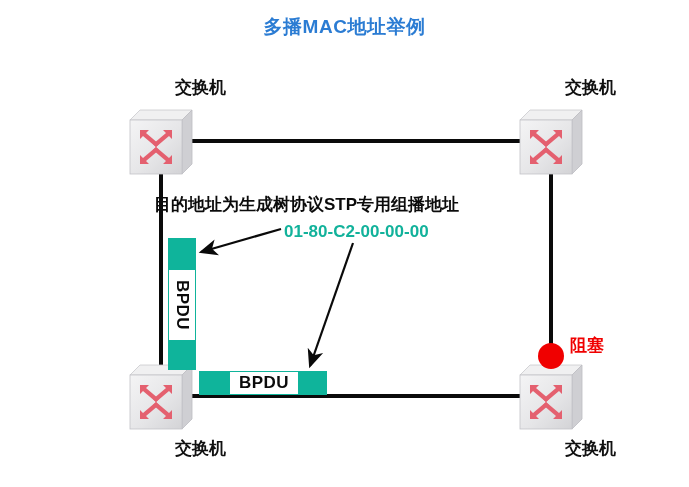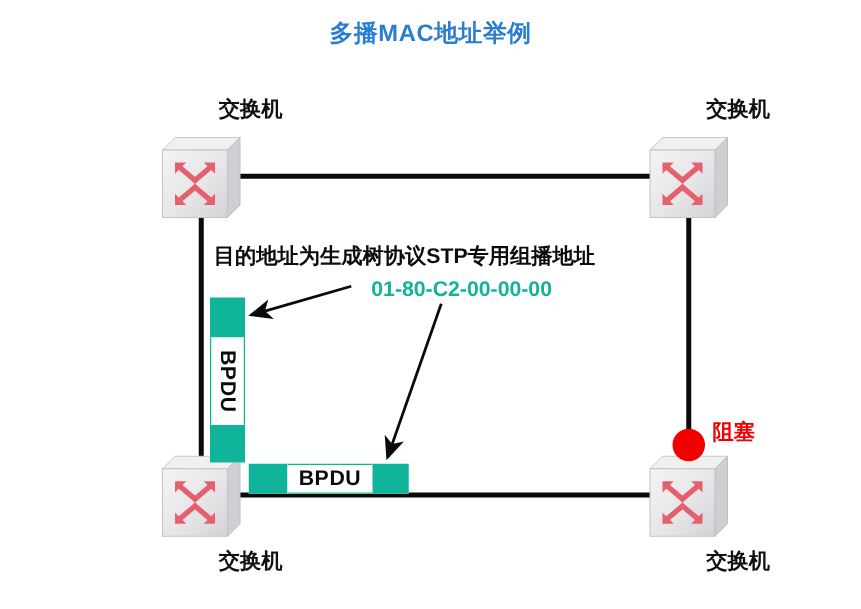--- a/index.html
+++ b/index.html
@@ -221,22 +221,22 @@
       <rect x="6" y="14" width="52" height="54" fill="url(#faceG)" stroke="#c2c2c7" stroke-width="0.8"></rect>
       <g fill="#E4606F">
         <path d="M16,24 L25,24 L22,27 L35,38 L32,41 L19,30 L16,33 Z"></path>
         <path d="M48,24 L39,24 L42,27 L29,38 L32,41 L45,30 L48,33 Z"></path>
         <path d="M16,58 L25,58 L22,55 L35,44 L32,41 L19,52 L16,49 Z"></path>
         <path d="M48,58 L39,58 L42,55 L29,44 L32,41 L45,52 L48,49 Z"></path>
       </g>
     </svg>
   </div>
 
-  <div class="note-main" style="left:171px; top:193px;">目的地址为生成树协议STP专用组播地址</div>
-  <div class="note-mac" style="left:284px; top:222px;margin-left:13px;">01-80-C2-00-00-00</div>
+  <div class="note-main" style="left:154px; top:193px;">目的地址为生成树协议STP专用组播地址</div>
+  <div class="note-mac" style="left:284px; top:222px;">01-80-C2-00-00-00</div>
 
   <div class="bpdu bpdu-v" style="left:168px; top:238px; width:28px; height:132px;">
     <div class="bpdu-seg" style="height:32px;"></div>
     <div class="bpdu-mid">
       <span class="bpdu-text">BPDU</span>
     </div>
     <div class="bpdu-seg" style="height:30px;"></div>
   </div>
 
   <div class="bpdu bpdu-h" style="left:199px; top:371px; width:128px; height:24px;">

